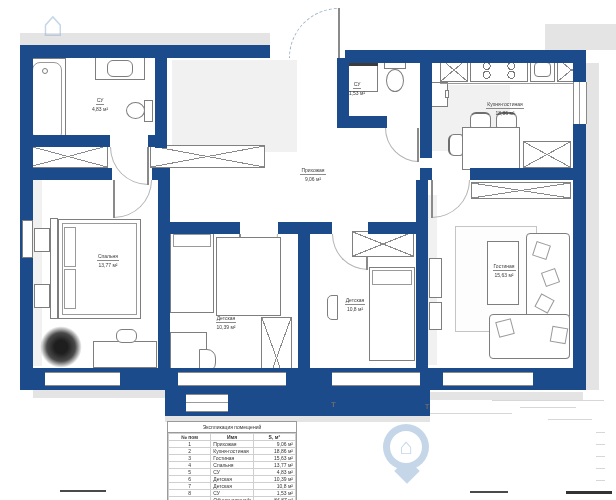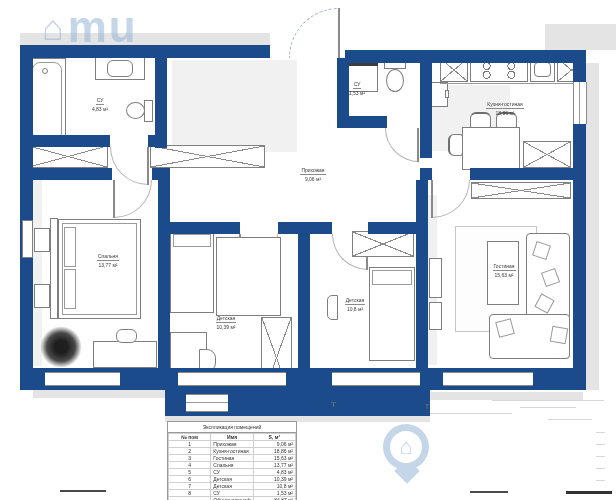--- a/index.html
+++ b/index.html
@@ -66,21 +66,20 @@
   <div class="shadow" style="left:33px;top:390px;width:132px;height:8px"></div>
   <div class="shadow" style="left:430px;top:392px;width:153px;height:8px"></div>
   <div class="shadow" style="left:165px;top:416px;width:265px;height:6px"></div>
   <div class="patch" style="left:172px;top:60px;width:125px;height:92px"></div>
   <div class="patch" style="left:432px;top:85px;width:78px;height:66px"></div>
   <div class="patch" style="left:33px;top:180px;width:9px;height:186px"></div>
   <div class="patch" style="left:428px;top:195px;width:9px;height:170px"></div>
 
   <div class="wm-top">
       <span class="house">⌂</span>
-      <span>mu</span>
   </div>
   <div class="wm-pin">
     <div class="tip"></div>
     <div class="ring"></div>
     <div class="glyph">⌂</div>
   </div>
 
   <div class="wall" style="left:20px;top:45px;width:250px;height:13px"></div>
   <div class="wall" style="left:345px;top:50px;width:241px;height:13px"></div>
   <div class="wall" style="left:20px;top:45px;width:13px;height:345px"></div>

